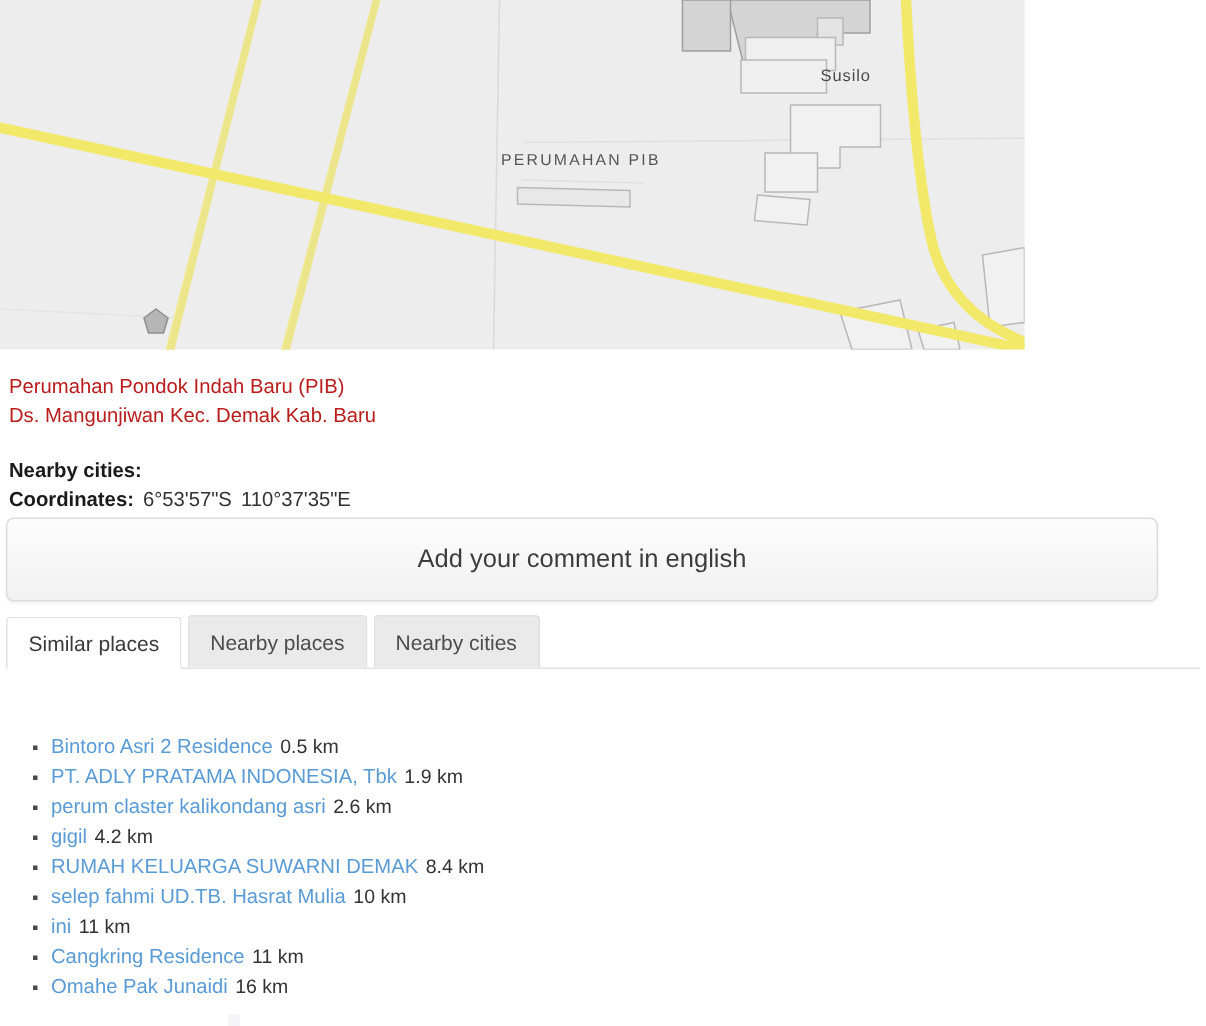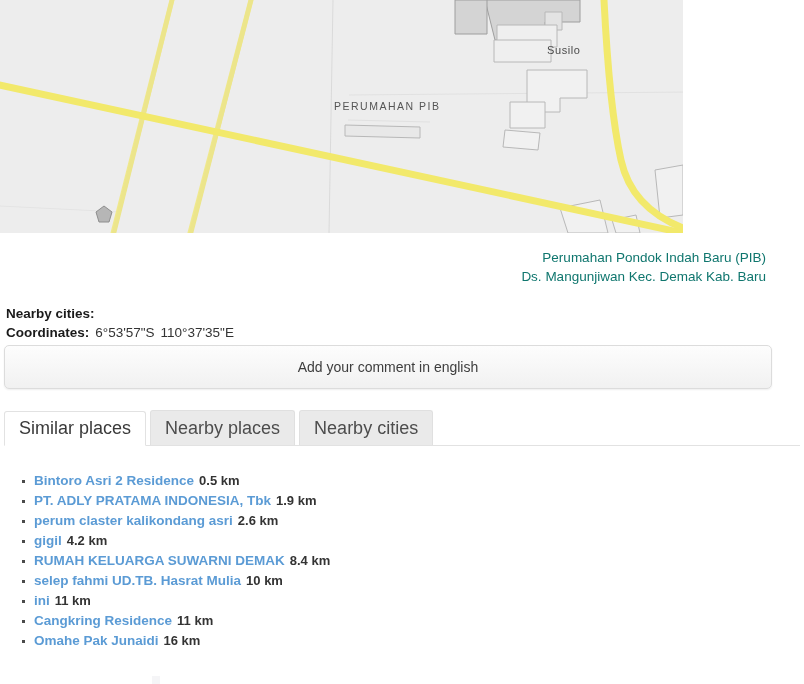--- a/index.html
+++ b/index.html
@@ -41,24 +41,23 @@
 
   
   .info {
     position: absolute;
     left: 6px;
     top: 248px;
     width: 760px;
   }
   .info-line {
     font-size: 13.5px;
-    color: #0f766e;
+    color: #b91c1c;
     line-height: 19px;
     white-space: nowrap;
-    text-align: right;
   }
   .info-gap { height: 18px; }
   .info-bold {
     font-size: 13.5px;
     color: #1a1a1a;
     font-weight: bold;
     line-height: 19px;
     white-space: nowrap;
   }
   .coord-val {
@@ -66,31 +65,31 @@
     color: #333333;
     padding-left: 6px;
   }
 
   
   .comment-btn {
     position: absolute;
     left: 4px;
     top: 345px;
     width: 768px;
-    height: 44px;
+    height: 56px;
     box-sizing: border-box;
     border: 1px solid #dcdcdc;
     border-radius: 5px;
     background: linear-gradient(to bottom, #fdfdfd 0%, #f7f7f7 50%, #f1f1f1 100%);
     box-shadow: 0 1px 2px rgba(0,0,0,0.07);
     display: flex;
     align-items: center;
     justify-content: center;
     cursor: pointer;
-    font-size: 14px;
+    font-size: 17px;
     color: #3d3d3d;
   }
 
   
   .tabs {
     position: absolute;
     left: 4px;
     top: 410px;
     width: 796px;
     height: 36px;
@@ -98,21 +97,21 @@
     align-items: flex-end;
     border-bottom: 1px solid #e2e2e2;
     box-sizing: border-box;
   }
   .tab {
     height: 35px;
     box-sizing: border-box;
     padding: 0 14px;
     display: flex;
     align-items: center;
-    font-size: 18px;
+    font-size: 14px;
     color: #4d4d4d;
     background: #eaeaea;
     border: 1px solid #e0e0e0;
     border-bottom: none;
     border-top-left-radius: 3px;
     border-top-right-radius: 3px;
     cursor: pointer;
     margin-right: 4px;
     position: relative;
   }
@@ -122,26 +121,25 @@
     border-color: #e2e2e2;
     border-bottom: 1px solid #ffffff;
     margin-bottom: -1px;
     z-index: 2;
   }
 
   
   .place-list {
     position: absolute;
     left: 8px;
-    top: 471px;
+    top: 488px;
     margin: 0;
     padding: 0 0 0 26px;
     list-style: none;
     width: 700px;
-    font-weight: bold;
   }
   .place-list li {
     position: relative;
     line-height: 20px;
     font-size: 13.5px;
     white-space: nowrap;
   }
   .place-list li::before {
     content: "";
     position: absolute;

